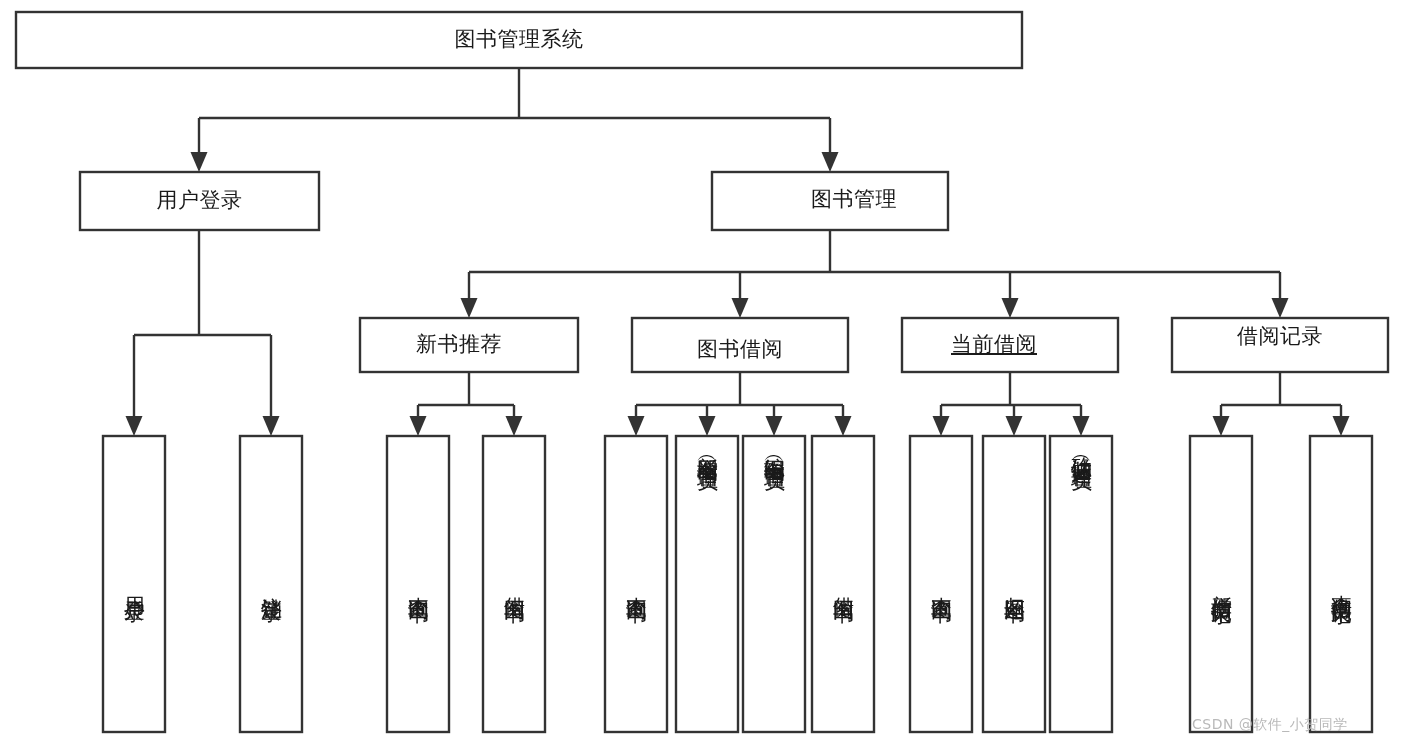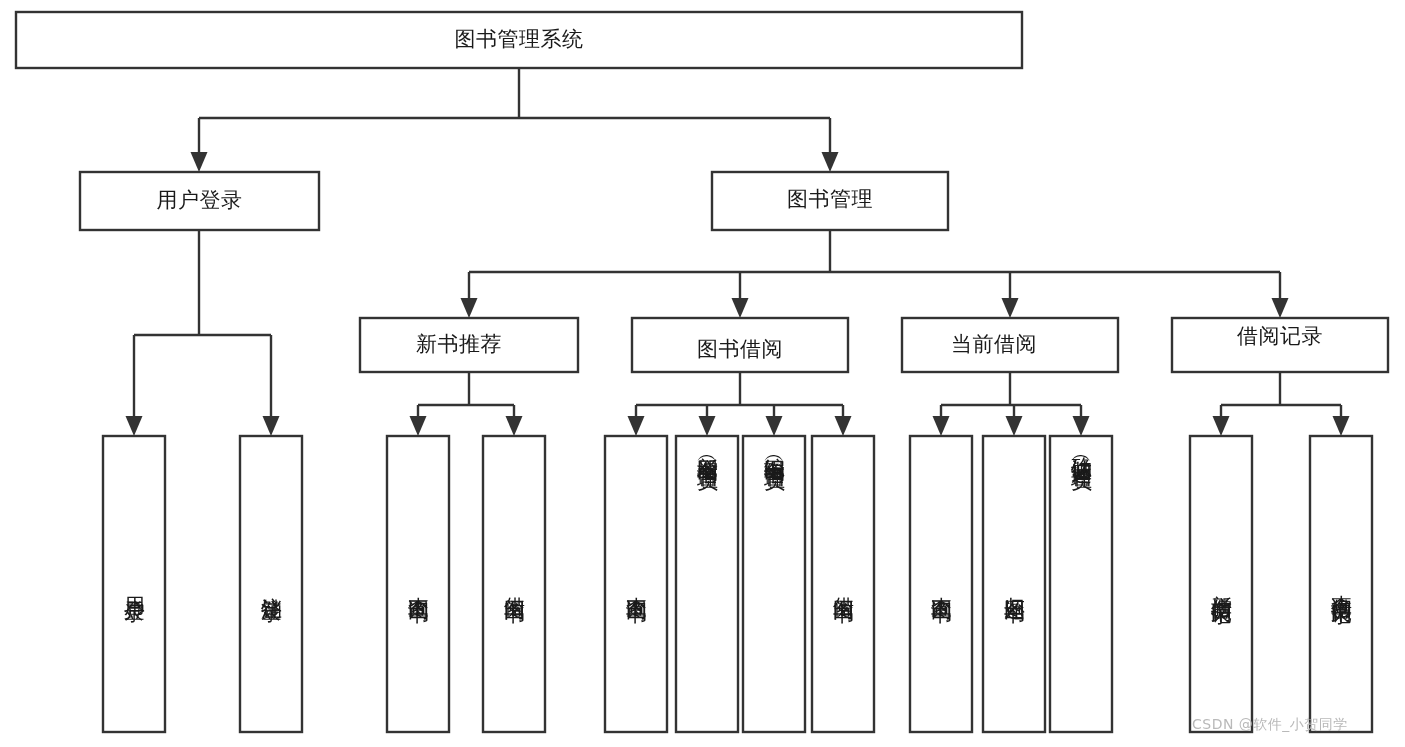--- a/index.html
+++ b/index.html
@@ -156,24 +156,24 @@
         <rect x="983" y="436" width="62" height="296" rx="0" class="node-box"></rect>
         <rect x="1050" y="436" width="62" height="296" rx="0" class="node-box"></rect>
         <rect x="1190" y="436" width="62" height="296" rx="0" class="node-box"></rect>
         <rect x="1310" y="436" width="62" height="296" rx="0" class="node-box"></rect>
       </g>
   </svg>
 
   <div id="labels-layer">
       <div class="node-label horizontal" style="left: 16px; top: 12px; width: 1006px; height: 56px;">图书管理系统</div>
       <div class="node-label horizontal" style="left: 80px; top: 172px; width: 239px; height: 58px;">用户登录</div>
-      <div class="node-label horizontal" style="left: 712px; top: 172px; width: 236px; height: 56px;">图书管理</div>
+      <div class="node-label horizontal" style="left: 736px; top: 172px; width: 236px; height: 56px;">图书管理</div>
       <div class="node-label horizontal" style="left: 350px; top: 318px; width: 218px; height: 54px;">新书推荐</div>
       <div class="node-label horizontal" style="left: 632px; top: 318px; width: 216px; height: 64px; border-radius: 27px;">图书借阅</div>
-      <div class="node-label horizontal" style="left: 902px; top: 318px; width: 184px; height: 54px;">当前借阅</div>
+      <div class="node-label horizontal" style="left: 902px; top: 318px; width: 184px; height: 54px; text-decoration: underline;">当前借阅</div>
       <div class="node-label horizontal" style="left: 1172px; top: 318px; width: 216px; height: 38px;">借阅记录</div>
       <div class="node-label vertical" style="left: 103px; top: 436px; width: 62px; height: 296px;">用户登录</div>
       <div class="node-label vertical" style="left: 240px; top: 436px; width: 62px; height: 296px;">注销登录</div>
       <div class="node-label vertical" style="left: 387px; top: 436px; width: 62px; height: 296px;">查询图书</div>
       <div class="node-label vertical" style="left: 483px; top: 436px; width: 62px; height: 296px;">借阅图书</div>
       <div class="node-label vertical" style="left: 605px; top: 436px; width: 62px; height: 296px;">查询图书</div>
       <div class="node-label vertical top-align" style="left: 676px; top: 436px; width: 62px; height: 296px;">新增图书（管理员）</div>
       <div class="node-label vertical top-align" style="left: 743px; top: 436px; width: 62px; height: 296px;">编辑图书（管理员）</div>
       <div class="node-label vertical" style="left: 812px; top: 436px; width: 62px; height: 296px;">借阅图书</div>
       <div class="node-label vertical" style="left: 910px; top: 436px; width: 62px; height: 296px;">查询图书</div>

